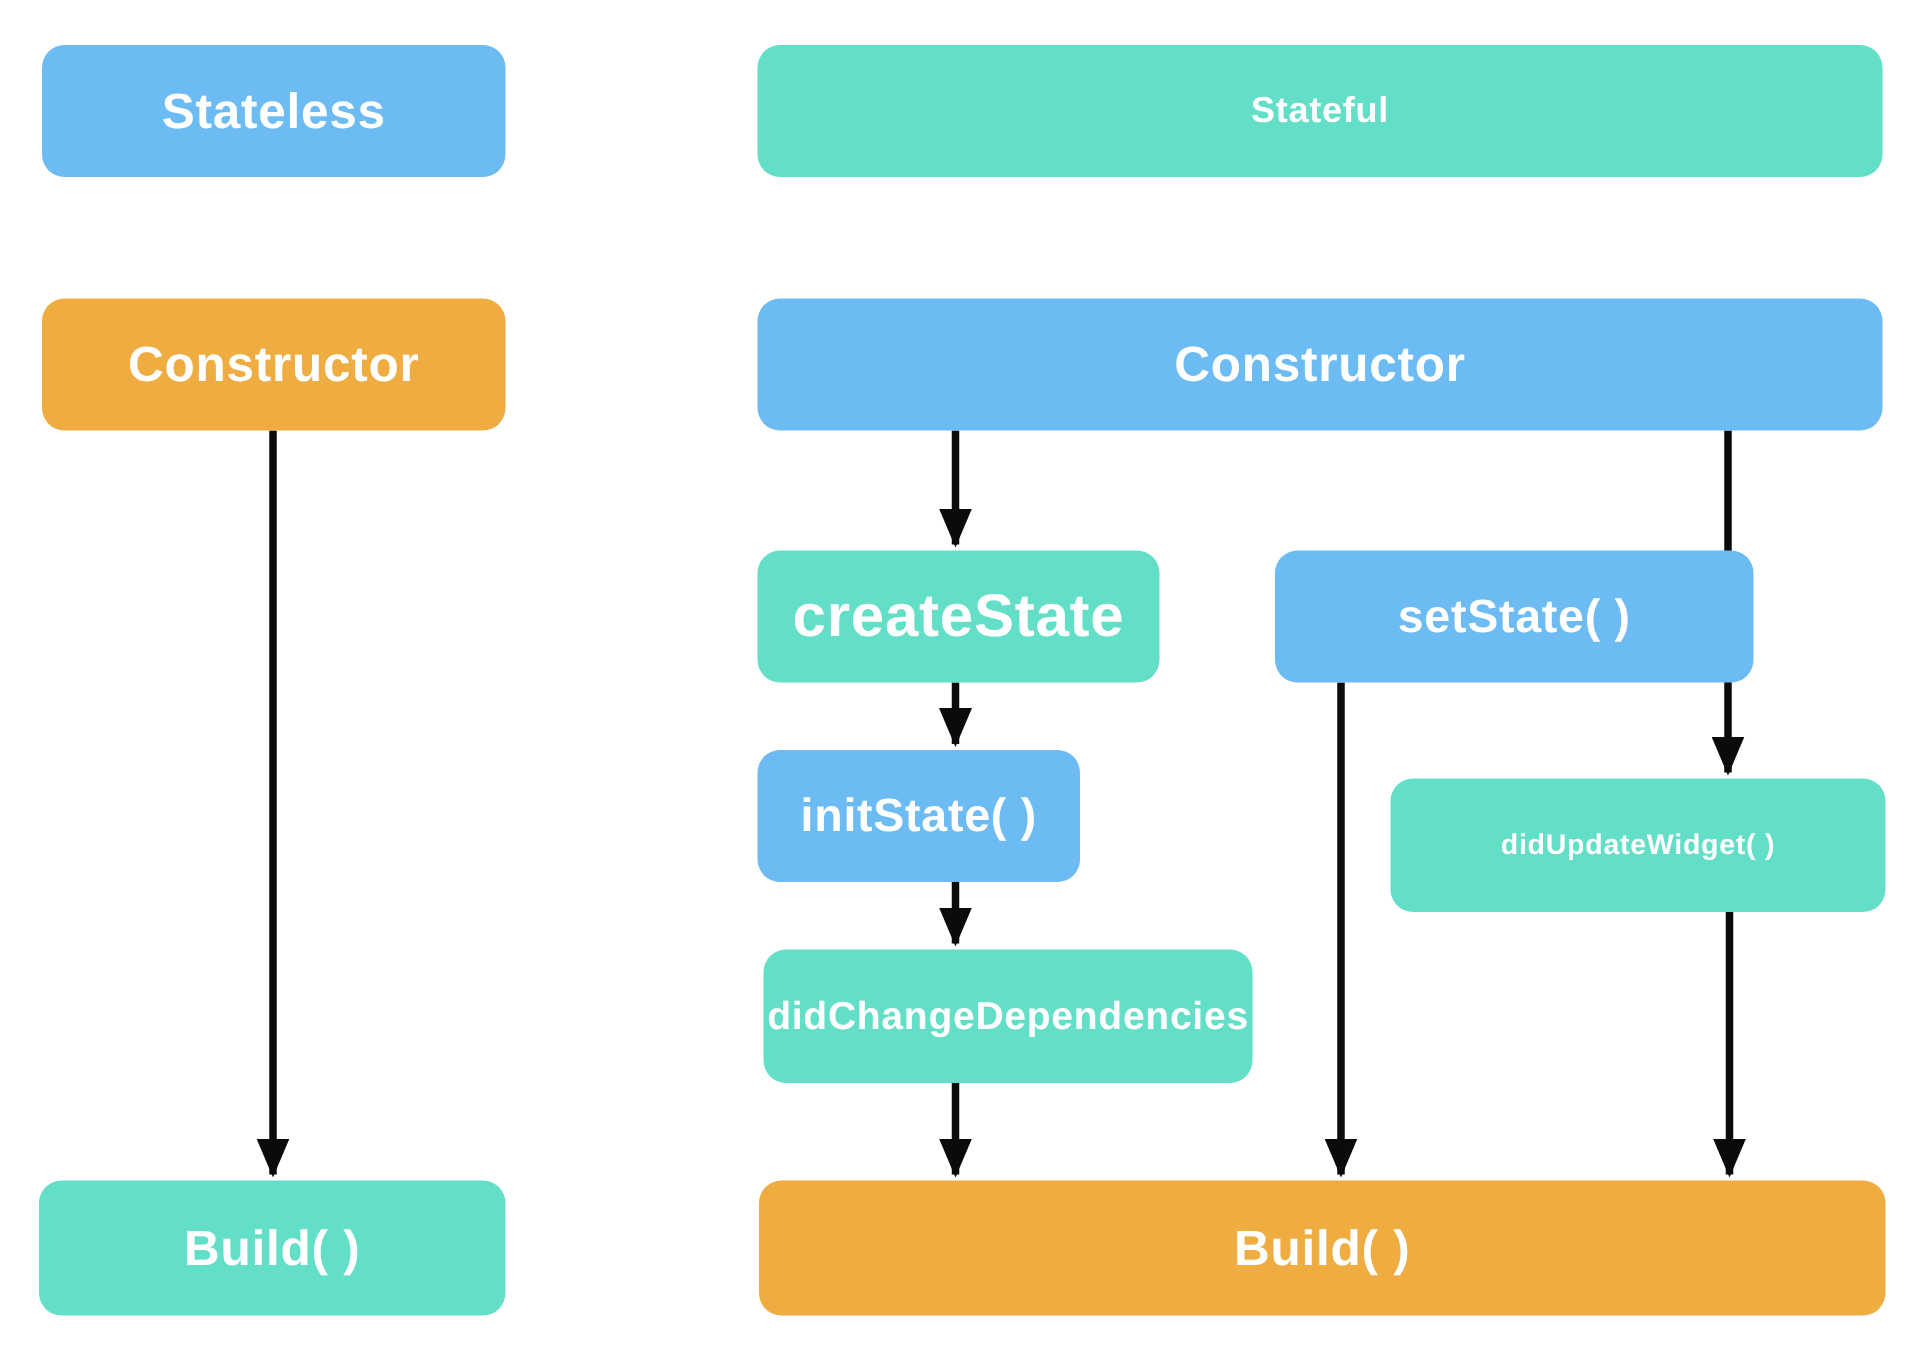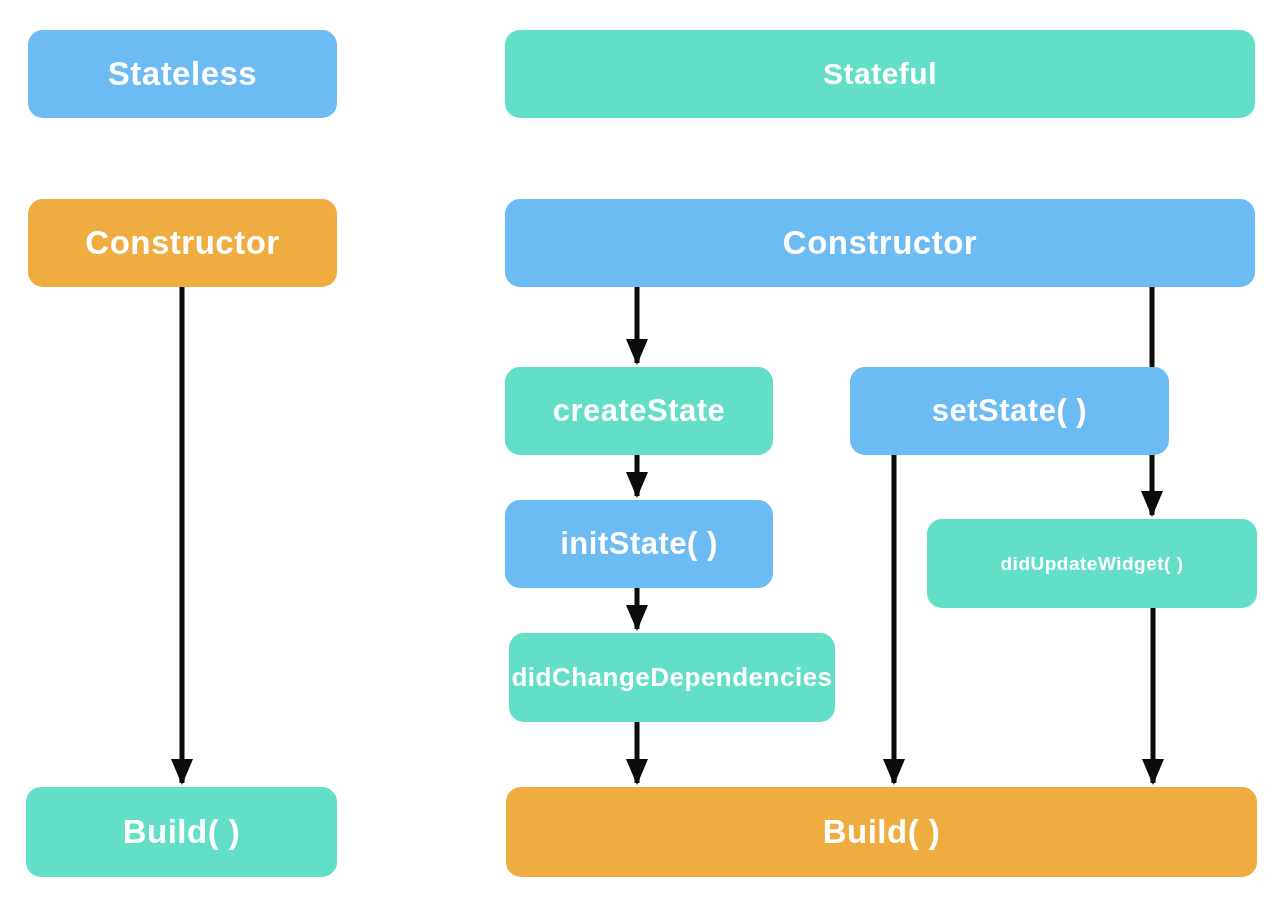--- a/index.html
+++ b/index.html
@@ -53,24 +53,24 @@
         <line x1="637" x2="637" y1="455" y2="496" stroke="#0b0b0b" stroke-width="5" marker-end="url(#arrowhead)"></line>
         <line x1="637" x2="637" y1="588" y2="629" stroke="#0b0b0b" stroke-width="5" marker-end="url(#arrowhead)"></line>
         <line x1="637" x2="637" y1="722" y2="783" stroke="#0b0b0b" stroke-width="5" marker-end="url(#arrowhead)"></line>
         <line x1="894" x2="894" y1="455" y2="783" stroke="#0b0b0b" stroke-width="5" marker-end="url(#arrowhead)"></line>
         <line x1="1152" x2="1152" y1="287" y2="515" stroke="#0b0b0b" stroke-width="5" marker-end="url(#arrowhead)"></line>
         <line x1="1153" x2="1153" y1="608" y2="783" stroke="#0b0b0b" stroke-width="5" marker-end="url(#arrowhead)"></line>
       </g>
   </svg>
   <div id="nodes-layer">
       <div class="node" style="left: 28px; top: 30px; width: 309px; height: 88px; background: rgb(108, 187, 243); font-size: 33px;">Stateless</div>
-      <div class="node" style="left: 505px; top: 30px; width: 750px; height: 88px; background: rgb(99, 223, 200); font-size: 30px;">Stateful</div>
+      <div class="node" style="left: 505px; top: 30px; width: 750px; height: 88px; background: rgb(99, 223, 200); font-size: 24px;">Stateful</div>
       <div class="node" style="left: 28px; top: 199px; width: 309px; height: 88px; background: rgb(239, 172, 65); font-size: 33px;">Constructor</div>
       <div class="node" style="left: 505px; top: 199px; width: 750px; height: 88px; background: rgb(108, 187, 243); font-size: 33px;">Constructor</div>
-      <div class="node" style="left: 505px; top: 367px; width: 268px; height: 88px; background: rgb(99, 223, 200); font-size: 31px;">createState</div>
+      <div class="node" style="left: 505px; top: 367px; width: 268px; height: 88px; background: rgb(99, 223, 200); font-size: 40px;">createState</div>
       <div class="node" style="left: 850px; top: 367px; width: 319px; height: 88px; background: rgb(108, 187, 243); font-size: 31px;">setState( )</div>
-      <div class="node" style="left: 505px; top: 500px; width: 268px; height: 88px; background: rgb(108, 187, 243); font-size: 31px;">initState( )</div>
+      <div class="node" style="left: 505px; top: 500px; width: 215px; height: 88px; background: rgb(108, 187, 243); font-size: 31px;">initState( )</div>
       <div class="node" style="left: 927px; top: 519px; width: 330px; height: 89px; background: rgb(99, 223, 200); font-size: 19px;">didUpdateWidget( )</div>
       <div class="node" style="left: 509px; top: 633px; width: 326px; height: 89px; background: rgb(99, 223, 200); font-size: 26px;">didChangeDependencies</div>
       <div class="node" style="left: 26px; top: 787px; width: 311px; height: 90px; background: rgb(99, 223, 200); font-size: 33px;">Build( )</div>
       <div class="node" style="left: 506px; top: 787px; width: 751px; height: 90px; background: rgb(239, 172, 65); font-size: 33px;">Build( )</div>
     </div>
 </div>
 
 </body></html>

